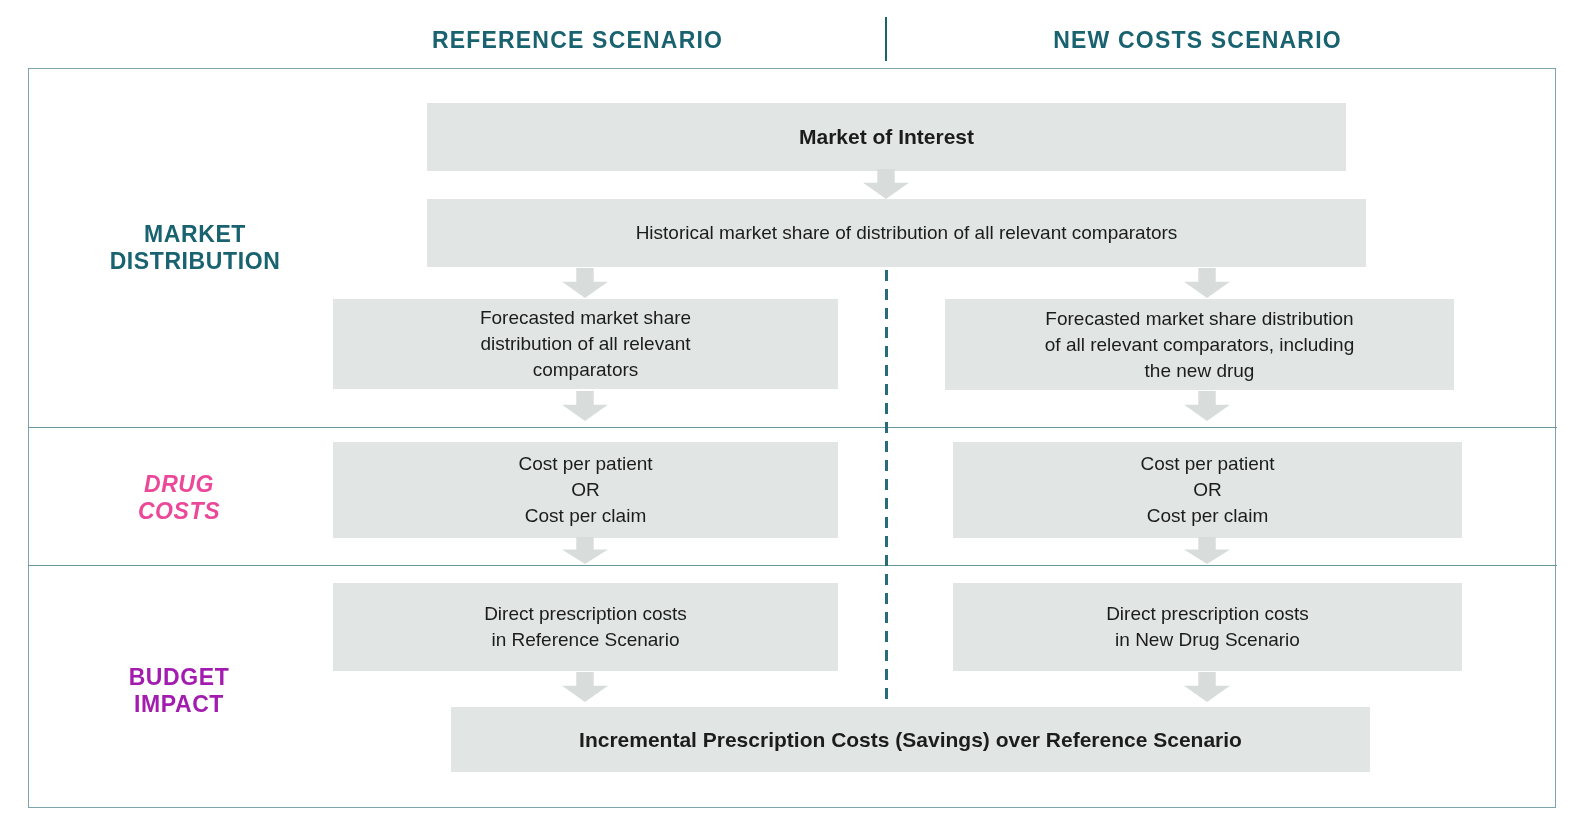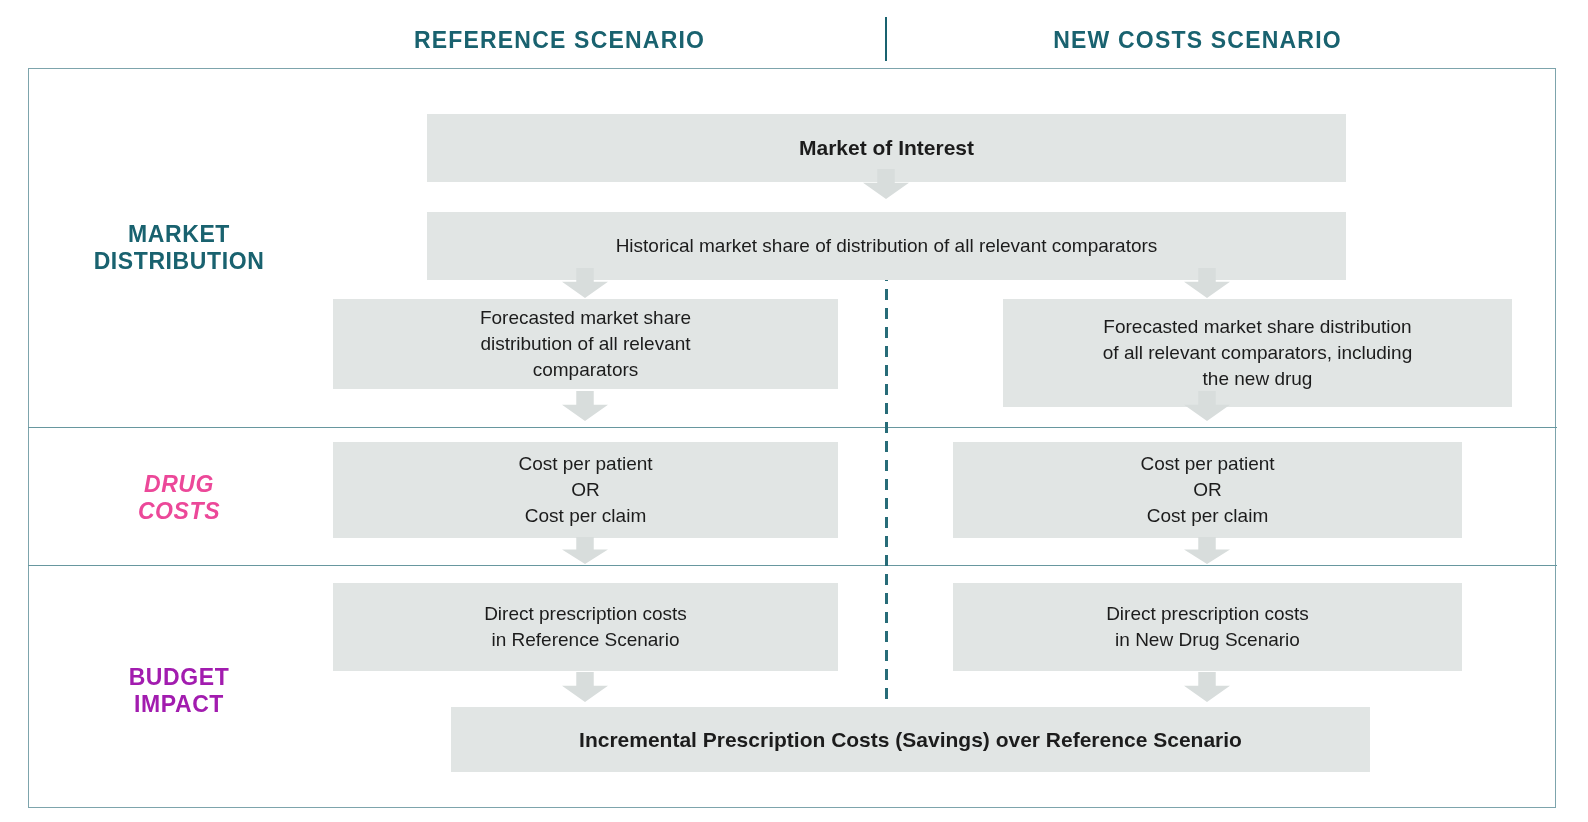--- a/index.html
+++ b/index.html
@@ -7,54 +7,54 @@
     position:relative; width:1588px; height:822px; background:#ffffff;
     font-family:"Liberation Sans", sans-serif; overflow:hidden;
   }
   
   .hdr {
     position:absolute; top:24px; height:32px;
     display:flex; align-items:center; justify-content:center;
     color:#19626f; font-weight:bold; font-size:23px; letter-spacing:1.2px;
     white-space:nowrap;
   }
-  .hdr-left  { left:307px;  width:505px; }
+  .hdr-left  { left:325px;  width:505px; }
   .hdr-right { left:945px;  width:505px; }
   .hdr-divider { position:absolute; left:885px; top:17px; width:2px; height:44px; background:#19626f; }
 
   
   .outer { position:absolute; left:28px; top:68px; width:1528px; height:740px;
            border:1px solid #7da4ac; box-sizing:border-box; }
   .hdiv  { position:absolute; left:28px; width:1529px; height:1px; background:#67979f; }
   .hdiv-1 { top:427px; }
   .hdiv-2 { top:565px; }
 
   
   .slabel {
     position:absolute; left:28px; width:302px; text-align:center;
     font-weight:bold; font-size:23px; line-height:27px; letter-spacing:0.6px;
     white-space:pre-line;
   }
-  .slabel-teal   { color:#19626f; top:221px; }
+  .slabel-teal   { color:#19626f; top:221px;margin-left:16px; }
   .slabel-orange { color:#ec4899; top:471px;font-style:italic; }
   .slabel-aqua   { color:#a21caf; top:664px; }
 
   
   .box {
     position:absolute; background:#e1e5e4;
     display:flex; align-items:center; justify-content:center;
     text-align:center; color:#1c1c1c; font-size:19px; line-height:26px;
     white-space:pre-line;
   }
   .box-bold { font-weight:bold; font-size:21px; }
 
-  .b-market      { left:427px; top:114px; width:919px; height:68px; }
-  .b-historical  { left:427px; top:212px; width:919px; height:68px; }
+  .b-market      { left:427px; top:103px; width:919px; height:68px; }
+  .b-historical  { left:427px; top:199px; width:919px; height:68px;padding-left:20px; }
   .b-forecast-l  { left:333px; top:299px; width:505px; height:90px; }
-  .b-forecast-r  { left:1003px; top:299px; width:509px; height:108px; }
+  .b-forecast-r  { left:945px; top:299px; width:509px; height:91px; }
   .b-cost-l      { left:333px; top:442px; width:505px; height:96px; }
   .b-cost-r      { left:953px; top:442px; width:509px; height:96px; }
   .b-direct-l    { left:333px; top:583px; width:505px; height:88px; }
   .b-direct-r    { left:953px; top:583px; width:509px; height:88px; }
   .b-incremental { left:427px; top:707px; width:919px; height:65px;margin-left:24px; }
 
   
   .arrow {
     position:absolute; width:46px; height:30px; background:#d8dddc;
     clip-path:polygon(31% 0, 69% 0, 69% 46%, 100% 46%, 50% 100%, 0 46%, 31% 46%);

